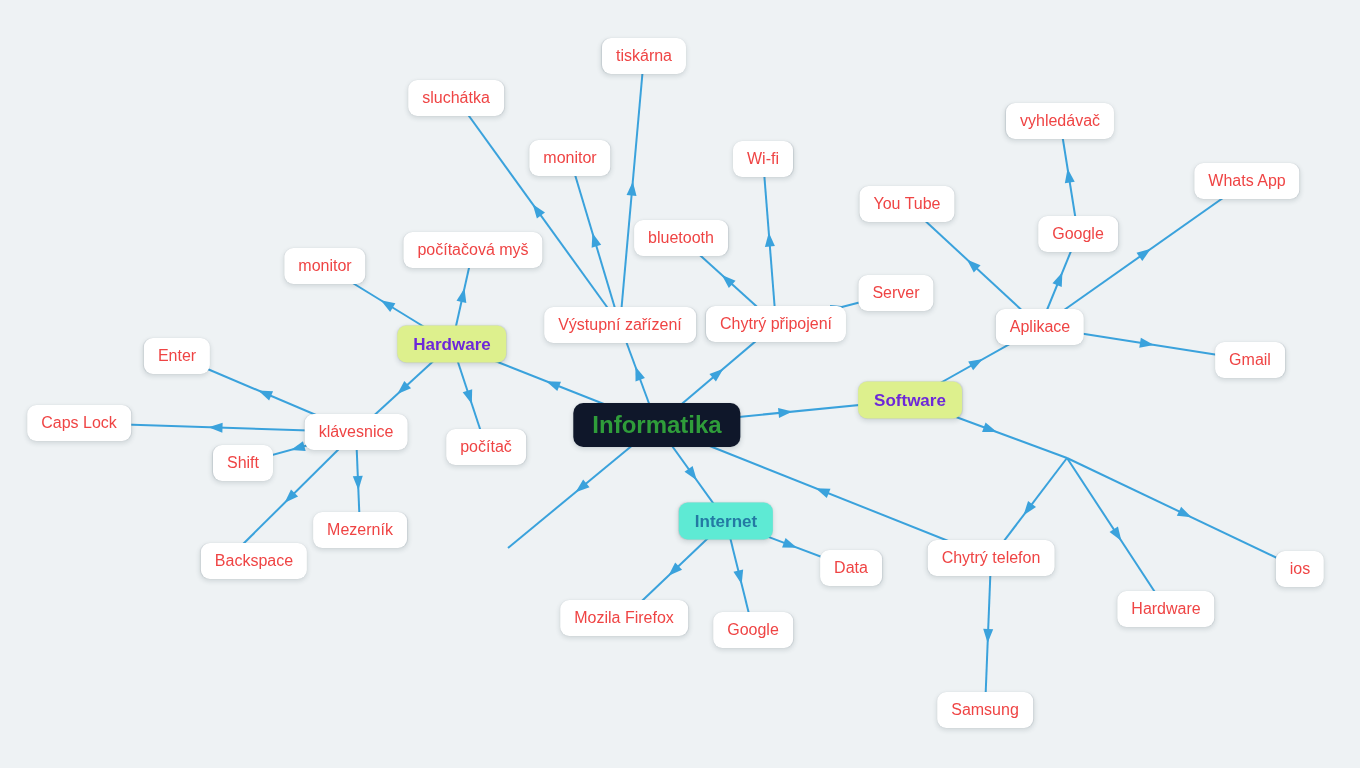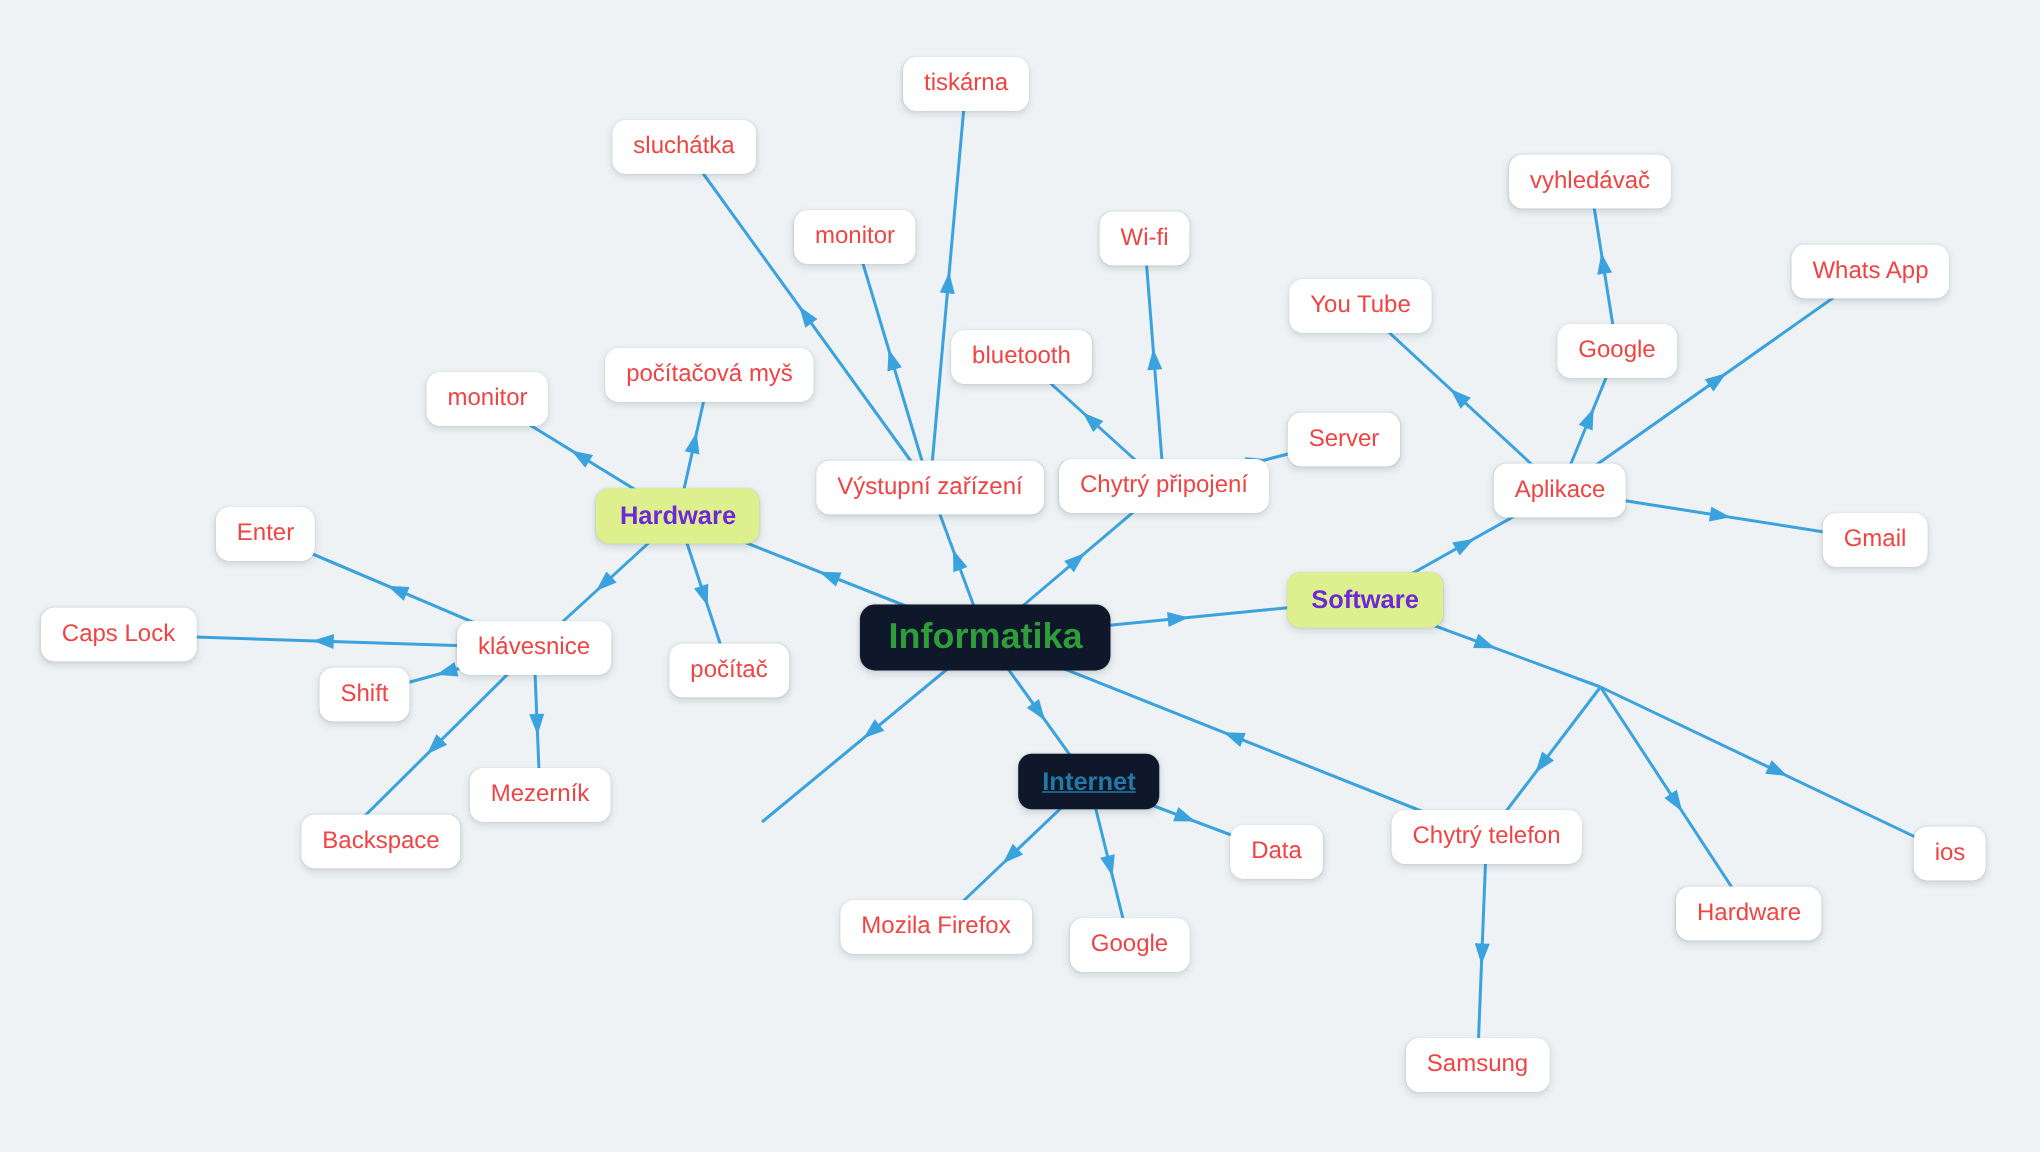--- a/index.html
+++ b/index.html
@@ -47,26 +47,25 @@
     border-radius: 10px;
   }
   .node.branch {
     background: #ddf08d;
     color: #6d28d9;
     font-size: 17px;
     font-weight: bold;
     padding: 10px 16px;
   }
   .node.branch-blue {
-    background: #0f172a;
+    background: #5eead4;
     color: #2379a3;
     font-size: 17px;
     font-weight: bold;
     padding: 10px 16px;
-    text-decoration: underline;
   }
 </style>
 </head>
 <body>
 
 <div class="canvas" id="canvas">
   <svg id="edges" class="edges" width="1360" height="768" viewBox="0 0 1360 768">
       <line x1="657" y1="425" x2="452" y2="344" stroke="#3aa2dc" stroke-width="2"></line>
       <path d="M9,0 L-5,5 L-5,-5 Z" transform="translate(554.5,384.5) rotate(-158.4399360934349)" fill="#3aa2dc"></path>
       <line x1="657" y1="425" x2="620" y2="325" stroke="#3aa2dc" stroke-width="2"></line>

